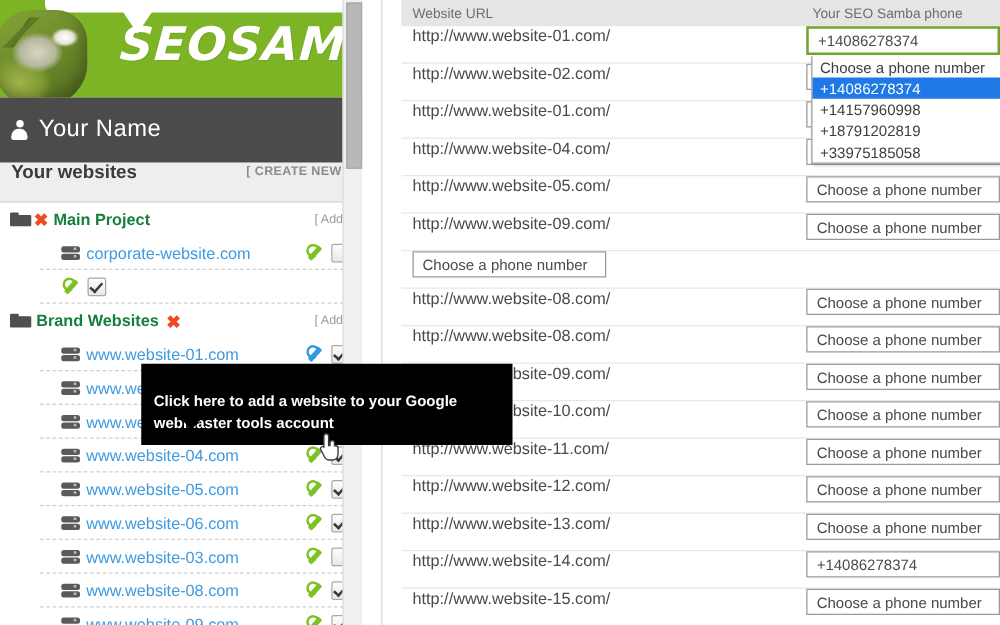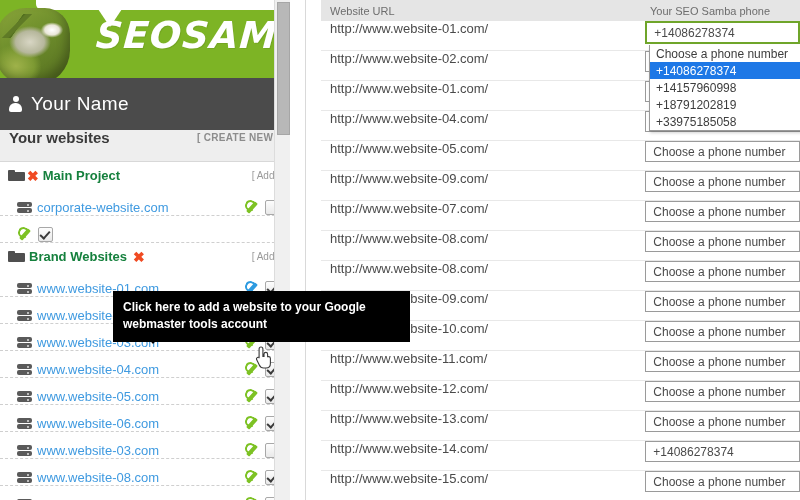--- a/index.html
+++ b/index.html
@@ -145,26 +145,27 @@
     border-radius: 1px;
   }
   .x-icon {
     color: #F04A22; font-size: 14px; font-weight: bold;
     line-height: 1; margin-left: 2px; flex: none;
   }
   .add-link { font-size: 10px; color: #9a9a9a; }
 
   .site-row {
     height: 27px;
-    display: flex; align-items: flex-end;
+    display: flex; align-items: center;
     justify-content: space-between;
     padding: 0 10px 0 17px;
     box-sizing: border-box;
     border-bottom: 1px dashed #cfcfcf;
     position: relative;
+    margin-left: 32px;
   }
   .site-row .left { display: flex; align-items: center; }
   .site-link {
     font-size: 13px; color: #3f9ae0; margin-left: 5px;
   }
   .server-icon {
     width: 15px; height: 13px; position: relative; flex: none;
   }
   .server-icon:before {
     content: ""; position: absolute; left: 0; top: 1px;
@@ -248,21 +249,21 @@
   
   #tooltip {
     position: absolute;
     left: 113px; top: 291px;
     width: 297px;
     background: #000000;
     color: #ffffff;
     font-size: 12px;
     font-weight: bold;
     line-height: 17px;
-    padding: 8px 10px 9px 10px;
+    padding: 22px 10px 9px 10px;
     box-sizing: border-box;
     z-index: 60;
   }
   #tooltip-arrow {
     position: absolute;
     left: 144px; top: 334px;
     width: 0; height: 0;
     border-left: 9px solid transparent;
     border-right: 9px solid transparent;
     border-top: 10px solid #000000;
@@ -530,21 +531,20 @@
         </div>
         <div class="trow">
           <span class="url">http://www.website-05.com/</span>
           <span class="sel">Choose a phone number</span>
         </div>
         <div class="trow">
           <span class="url">http://www.website-09.com/</span>
           <span class="sel">Choose a phone number</span>
         </div>
         <div class="trow">
-          <span class="url">http://www.website-07.com/</span>
           <span class="sel">Choose a phone number</span>
         </div>
         <div class="trow">
           <span class="url">http://www.website-08.com/</span>
           <span class="sel">Choose a phone number</span>
         </div>
         <div class="trow">
           <span class="url">http://www.website-08.com/</span>
           <span class="sel">Choose a phone number</span>
         </div>

